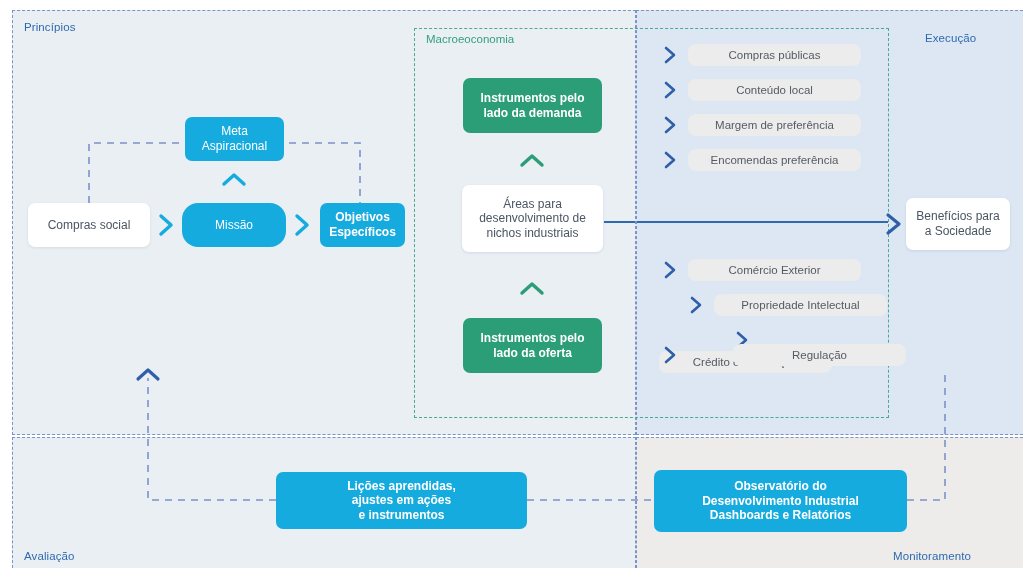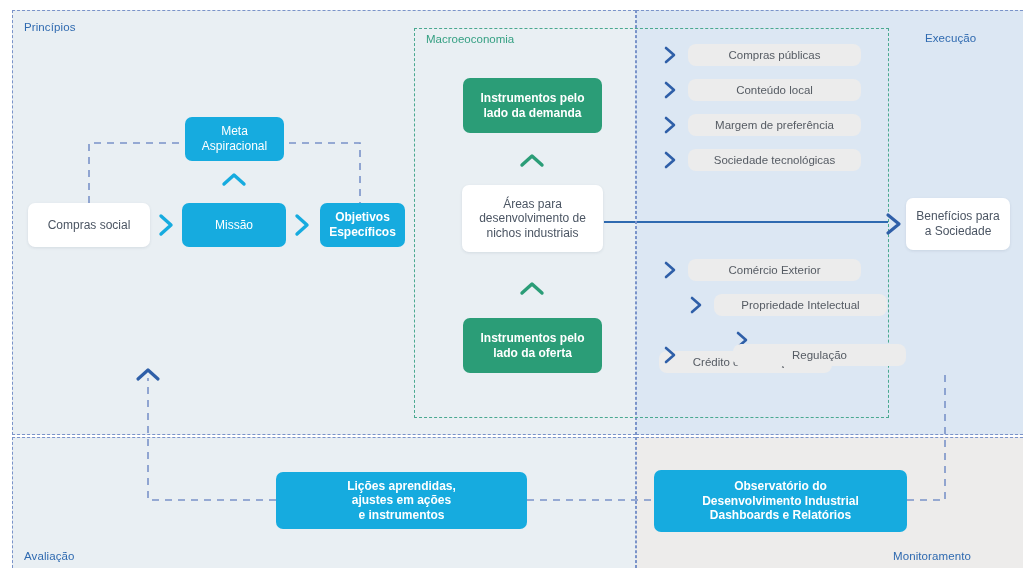--- a/index.html
+++ b/index.html
@@ -55,21 +55,21 @@
     display:flex;align-items:center;justify-content:center;text-align:center;
     border-radius:7px;line-height:1.22;
   }
   .node.blue{background:#16abdf;color:#ffffff;font-size:12px;}
   .node.green{background:#2b9d77;color:#ffffff;font-size:12px;}
   .node.white{background:#ffffff;color:#4b5563;font-size:12px;
               box-shadow:0 1px 3px rgba(30,50,80,.10);}
 
   #n-problema{left:28px;top:203px;width:122px;height:44px;}
   #n-meta{left:185px;top:117px;width:99px;height:44px;}
-  #n-missao{left:182px;top:203px;width:104px;height:44px;}
+  #n-missao{left:182px;top:203px;width:104px;height:44px;border-radius:16px;}
   #n-objetivos{left:320px;top:203px;width:85px;height:44px;font-weight:bold;}
   #n-demanda{left:463px;top:78px;width:139px;height:55px;font-weight:bold;}
   #n-areas{left:462px;top:185px;width:141px;height:67px;}
   #n-oferta{left:463px;top:318px;width:139px;height:55px;font-weight:bold;}
   #n-beneficios{left:906px;top:198px;width:104px;height:52px;}
   #n-licoes{left:276px;top:472px;width:251px;height:57px;font-weight:bold;}
   #n-observatorio{left:654px;top:470px;width:253px;height:62px;font-weight:bold;}
 
   
   .pill-row{position:absolute;display:flex;align-items:center;}
@@ -192,21 +192,21 @@
     </span>
     <span class="pill">Margem de preferência</span>
   </div>
 
   <div class="pill-row" style="left:659px;top:149px;">
     <span class="chev-icon">
       <svg viewBox="0 0 22 22" width="22" height="22">
         <polyline points="7,4 15,11 7,18" fill="none" stroke="#2f5fa8" stroke-width="2.6" stroke-linecap="round" stroke-linejoin="round"></polyline>
       </svg>
     </span>
-    <span class="pill">Sociedade tecnológicas</span>
+    <span class="pill">Encomendas preferência</span>
   </div>
 
   <div class="pill-row" style="left:659px;top:259px;">
     <span class="chev-icon">
       <svg viewBox="0 0 22 22" width="22" height="22">
         <polyline points="7,4 15,11 7,18" fill="none" stroke="#2f5fa8" stroke-width="2.6" stroke-linecap="round" stroke-linejoin="round"></polyline>
       </svg>
     </span>
     <span class="pill">Comércio Exterior</span>
   </div>

